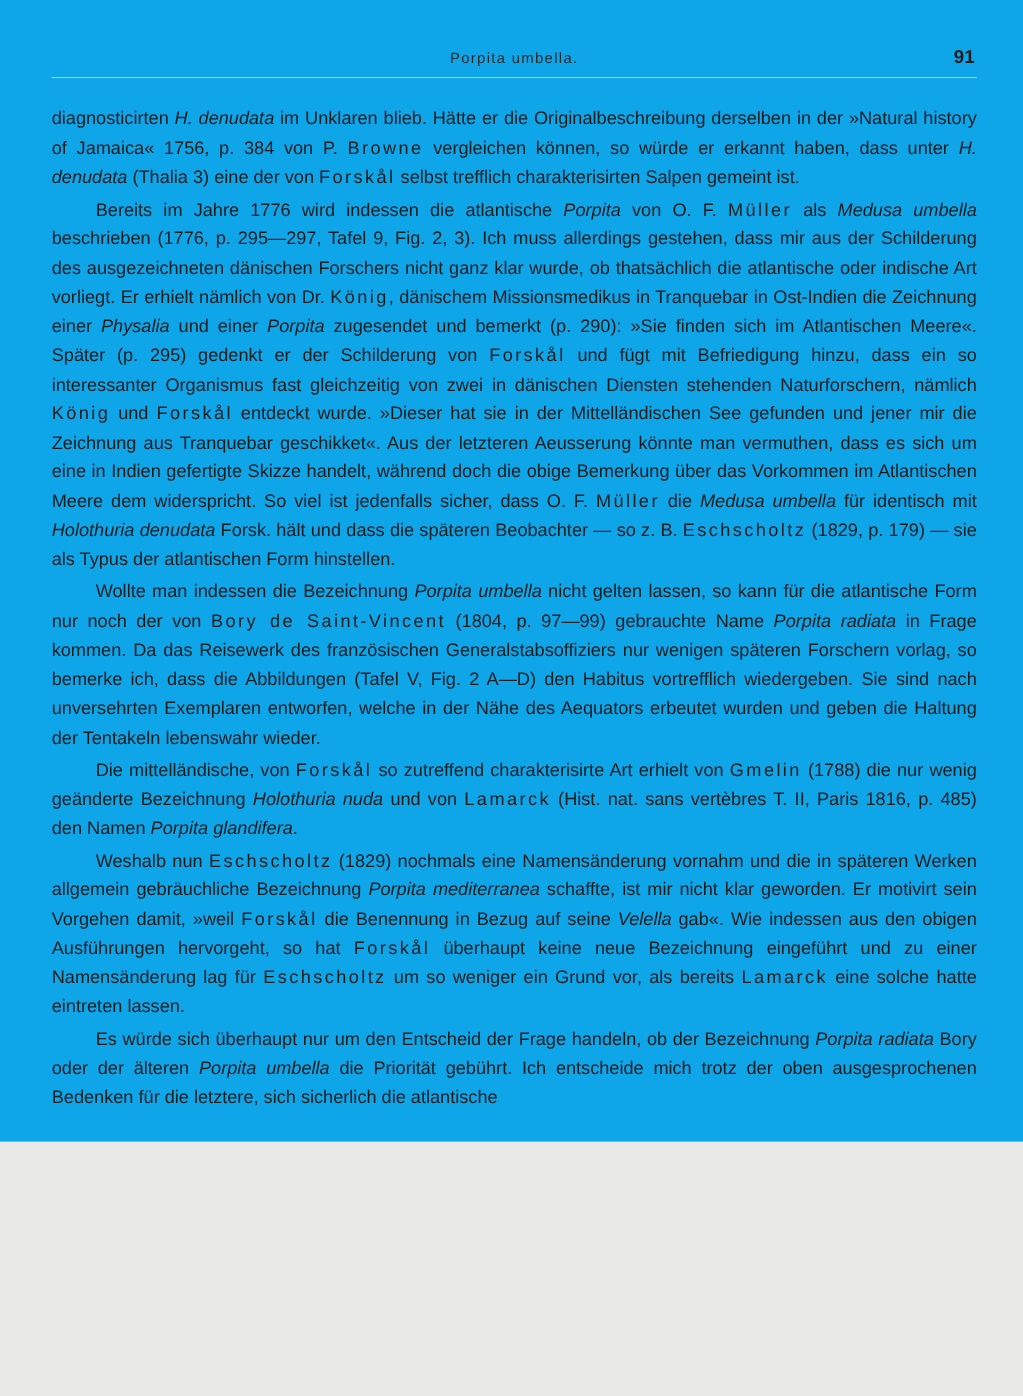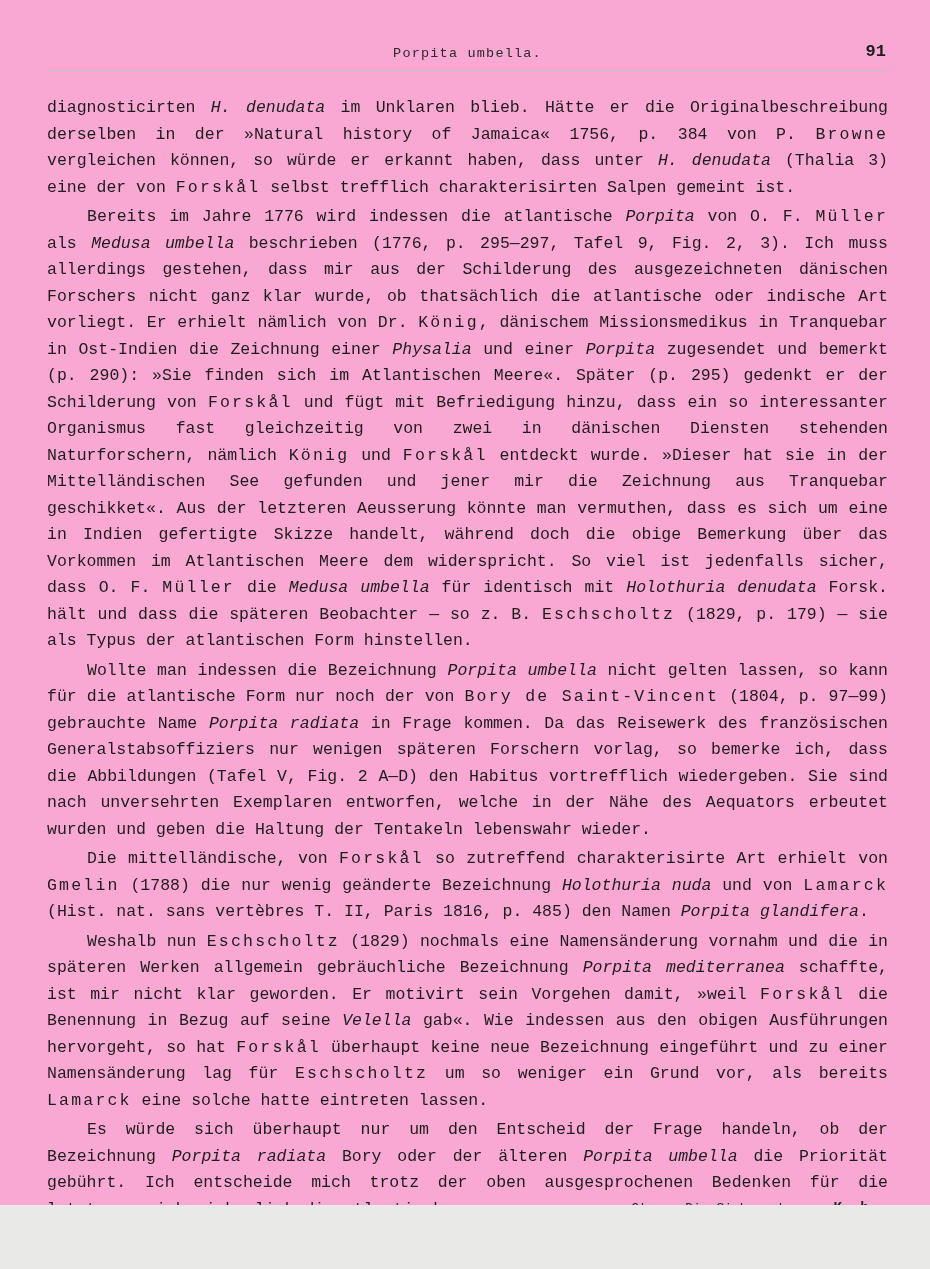--- a/index.html
+++ b/index.html
@@ -3,26 +3,26 @@
 <meta charset="utf-8">
 <style>
   html, body {
     margin: 0;
     padding: 0;
     background: #e9e9e7;
   }
   .page {
     position: relative;
     width: 930px;
-    height: 1205px;
+    height: 1038px;
     margin: 0 auto;
-    background: #f9a8d4;
+    background: #0ea5e9;
     box-sizing: border-box;
     padding: 44px 42px 0 47px;
-    font-family: Liberation Mono, monospace;
+    font-family: Liberation Sans, sans-serif;
     color: #1d1d1d;
     overflow: hidden;
   }
   .header {
     position: relative;
     height: 22px;
     text-align: center;
   }
   .running-title {
     font-size: 13.5px;

